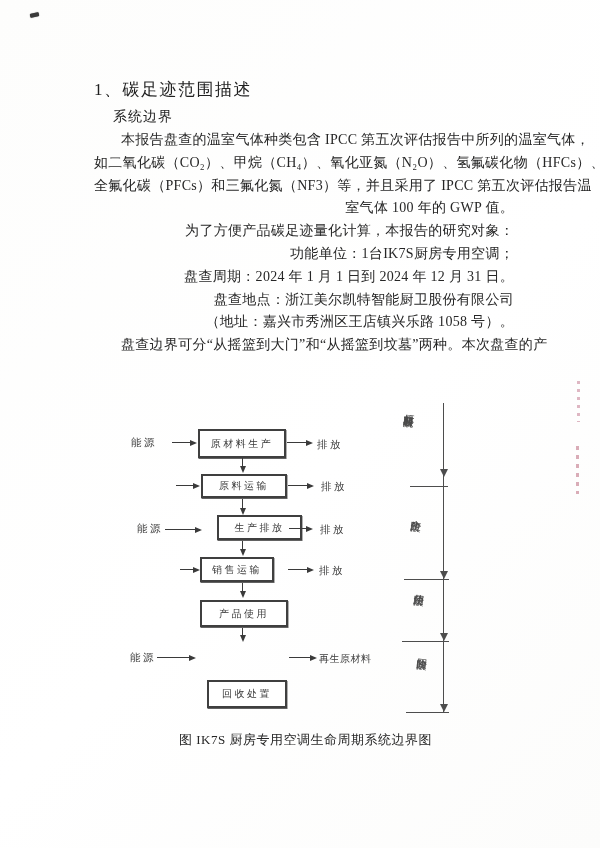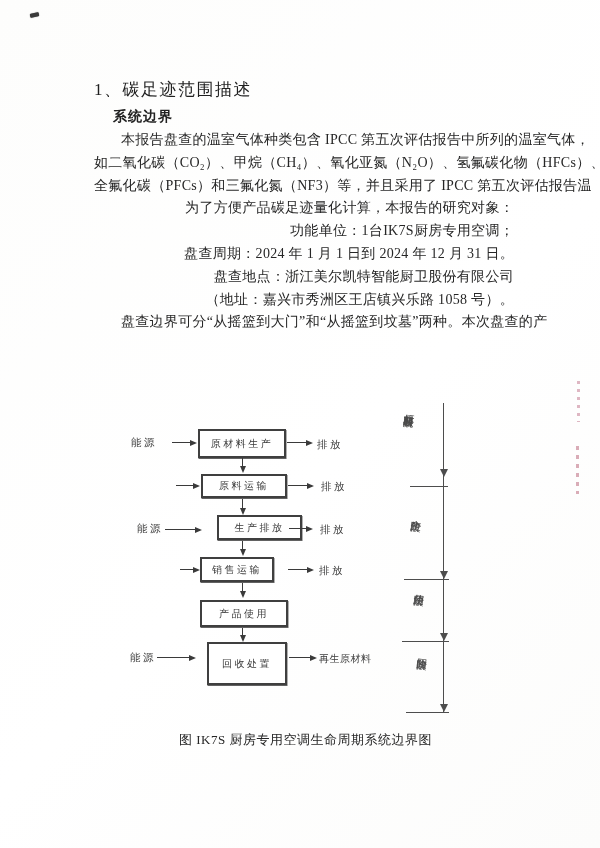--- a/index.html
+++ b/index.html
@@ -27,21 +27,21 @@
     background:repeating-linear-gradient(to bottom, rgba(176,80,104,.85) 0 4px, transparent 4px 9px); }
 
   
   .title {
     position:absolute; left:94px; top:78px;
     font-size:17px; font-weight:400; letter-spacing:1.5px; color:#1f1f1f;
     white-space:nowrap;
   }
   .section-heading {
     position:absolute; left:113px; top:108px;
-    font-size:14px; font-weight:700; letter-spacing:1px; color:#222;
+    font-size:14px; font-weight:400; letter-spacing:1px; color:#222;
     white-space:nowrap;
   }
   .body-text { position:absolute; left:94px; top:129px; width:420px;text-align:right; }
   .line {
     height:22.8px; line-height:22.8px; font-size:14px;
     letter-spacing:.3px; white-space:nowrap; color:#262626;
   }
   .line.indent { padding-left:27px; }
 
   
@@ -98,36 +98,37 @@
   <div class="red-mark a"></div>
   <div class="red-mark b"></div>
 
   <div class="title">1、碳足迹范围描述</div>
   <div class="section-heading">系统边界</div>
 
   <div class="body-text">
     <div class="line indent">本报告盘查的温室气体种类包含 IPCC 第五次评估报告中所列的温室气体，</div>
     <div class="line">如二氧化碳（CO₂）、甲烷（CH₄）、氧化亚氮（N₂O）、氢氟碳化物（HFCs）、</div>
     <div class="line">全氟化碳（PFCs）和三氟化氮（NF3）等，并且采用了 IPCC 第五次评估报告温</div>
+    <div class="line">室气体 100 年的 GWP 值。</div>
     <div class="line indent">为了方便产品碳足迹量化计算，本报告的研究对象：</div>
     <div class="line indent">功能单位：1台IK7S厨房专用空调；</div>
     <div class="line indent">盘查周期：2024 年 1 月 1 日到 2024 年 12 月 31 日。</div>
     <div class="line indent">盘查地点：浙江美尔凯特智能厨卫股份有限公司</div>
     <div class="line indent">（地址：嘉兴市秀洲区王店镇兴乐路 1058 号）。</div>
     <div class="line indent">盘查边界可分“从摇篮到大门”和“从摇篮到坟墓”两种。本次盘查的产</div>
   </div>
 
   <div>
 
     <div class="fbox" style="left:198px;top:429px;width:88px;height:29px">原材料生产</div>
     <div class="fbox" style="left:201px;top:474px;width:86px;height:24px">原料运输</div>
     <div class="fbox" style="left:217px;top:515px;width:85px;height:25px">生产排放</div>
     <div class="fbox" style="left:200px;top:557px;width:74px;height:25px">销售运输</div>
     <div class="fbox" style="left:200px;top:600px;width:88px;height:27px">产品使用</div>
-    <div class="fbox" style="left:207px;top:642px;width:80px;height:43px">回收处置</div>
+    <div class="fbox" style="left:207px;top:680px;width:80px;height:28px">回收处置</div>
 
     <div class="varrow" style="left:242px;top:458px;height:8px"></div>
     <div class="varrow" style="left:242px;top:499px;height:9px"></div>
     <div class="varrow" style="left:242px;top:541px;height:8px"></div>
     <div class="varrow" style="left:242px;top:583px;height:8px"></div>
     <div class="varrow" style="left:242px;top:628px;height:7px"></div>
 
     <div class="dlabel" style="left:131px;top:436px">能源</div>
     <div class="harrow" style="left:172px;top:442px;width:18px"></div>
     <div class="harrow" style="left:176px;top:485px;width:17px"></div>

